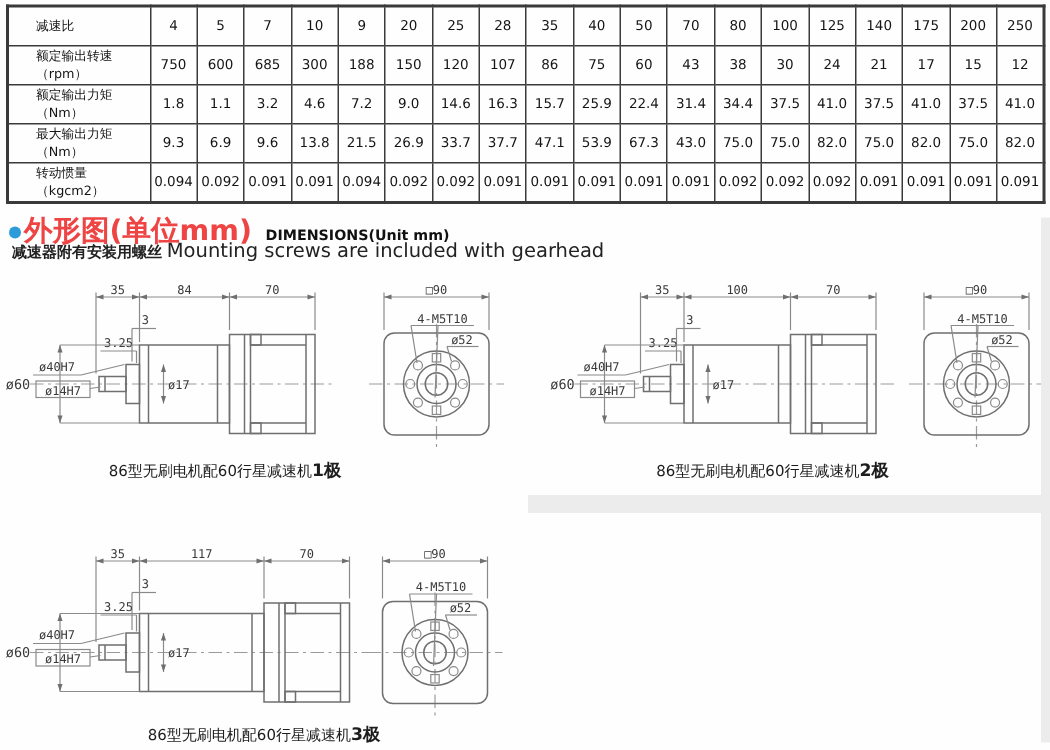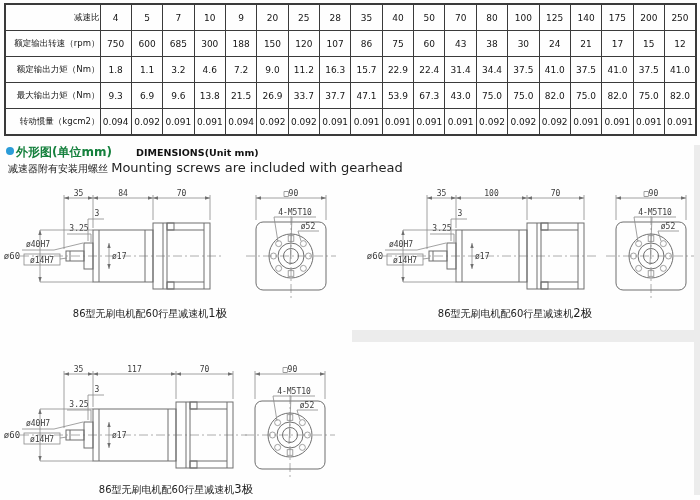--- a/index.html
+++ b/index.html
@@ -12,45 +12,45 @@
   table.spec{
     position:absolute;left:4px;top:3px;width:693px;
     border-collapse:collapse;table-layout:fixed;
     border:2px solid #3a3a3a;
   }
   table.spec td{
     border:1px solid #3a3a3a;height:25px;padding:0;
     font-size:9px;text-align:center;color:#141414;
   }
   table.spec td.lbl{
-    text-align:right;padding-left:5px;font-size:8.5px;letter-spacing:0;
+    text-align:left;padding-left:18px;font-size:8.5px;letter-spacing:0;
   }
   
   .sec{position:absolute;left:6px;top:141px;white-space:nowrap}
   .blt{display:inline-block;width:8px;height:8px;border-radius:50%;
        vertical-align:1px;margin-right:2px}
-  .t-cn{font-size:12px;font-weight:bold;color:#15803d}
-  .t-en{font-size:9.5px;font-weight:bold;color:#111;margin-left:19px}
+  .t-cn{font-size:19px;font-weight:bold;color:#ef4444}
+  .t-en{font-size:9.5px;font-weight:bold;color:#111;margin-left:4px}
   .sub{position:absolute;left:8px;top:160px;white-space:nowrap;font-size:10px;color:#222}
-  .sub .cn{font-weight:400}
+  .sub .cn{font-weight:700}
   .sub .en{font-weight:normal;font-size:13px}
   
   svg.dwg{position:absolute;overflow:visible}
   svg .ln{fill:none;stroke:#6f6f6f;stroke-width:1}
   svg .thin{fill:none;stroke:#8a8a8a;stroke-width:0.8}
   svg .cl{fill:none;stroke:#9a9a9a;stroke-width:0.8;stroke-dasharray:9 3 2 3}
   svg .ar{fill:#6f6f6f;stroke:none}
   svg text.dim{font-family:"DejaVu Sans Mono","DejaVu Sans",monospace;
                font-size:8px;fill:#3a3a3a}
   svg text.dimb{font-family:"DejaVu Sans Mono","DejaVu Sans",monospace;
                font-size:9px;fill:#3a3a3a}
   
   .cap{position:absolute;width:300px;text-align:center;font-size:10px;color:#1d1d1d;
        white-space:nowrap}
-  .cap b{font-size:11.5px;font-weight:normal}
+  .cap b{font-size:11.5px;font-weight:bold}
   
   .shade{position:absolute;background:#ececec}
 </style>
 </head>
 <body>
 
 <table class="spec">
   <colgroup>
       <col style="width:95px">
     </colgroup>
@@ -100,24 +100,24 @@
         <td>12</td>
       </tr>
       <tr>
         <td class="lbl">额定输出力矩（Nm）</td>
         <td>1.8</td>
         <td>1.1</td>
         <td>3.2</td>
         <td>4.6</td>
         <td>7.2</td>
         <td>9.0</td>
-        <td>11.2</td>
+        <td>14.6</td>
         <td>16.3</td>
         <td>15.7</td>
-        <td>22.9</td>
+        <td>25.9</td>
         <td>22.4</td>
         <td>31.4</td>
         <td>34.4</td>
         <td>37.5</td>
         <td>41.0</td>
         <td>37.5</td>
         <td>41.0</td>
         <td>37.5</td>
         <td>41.0</td>
       </tr>

